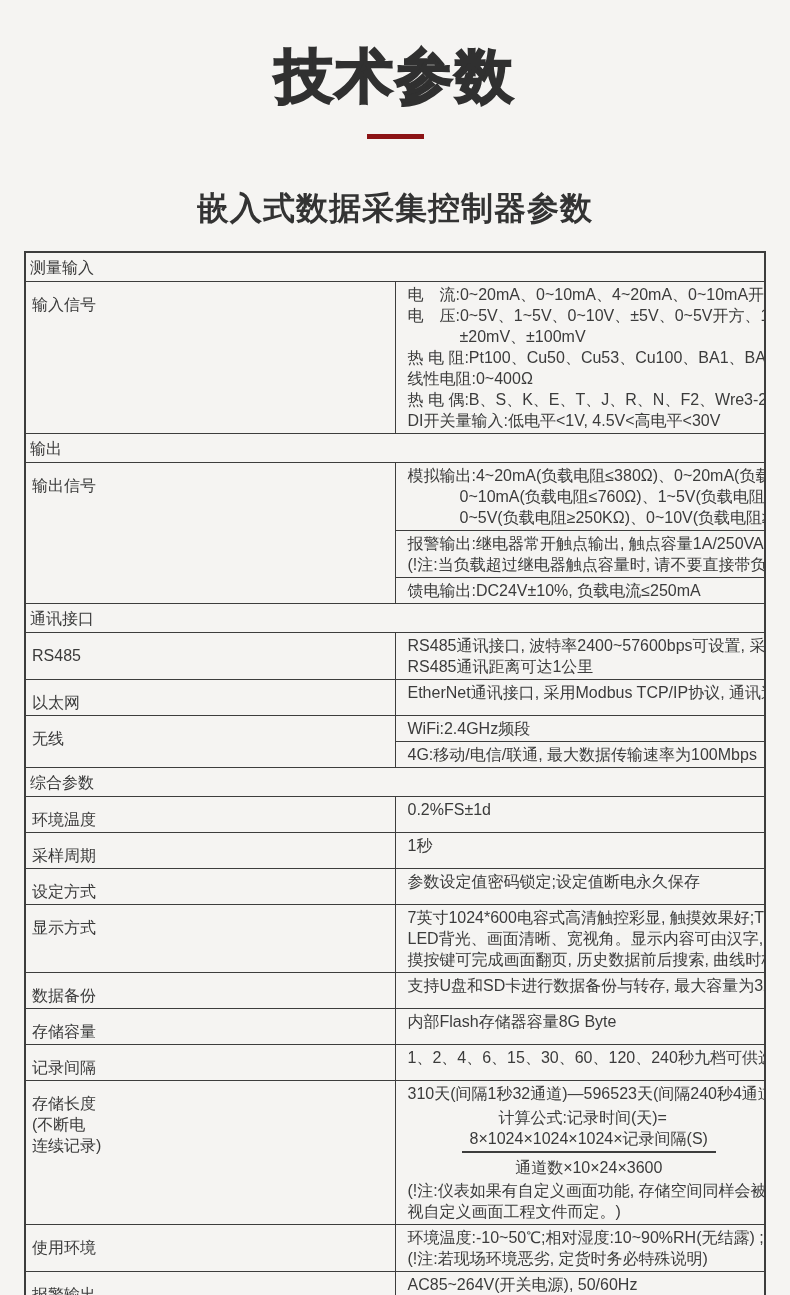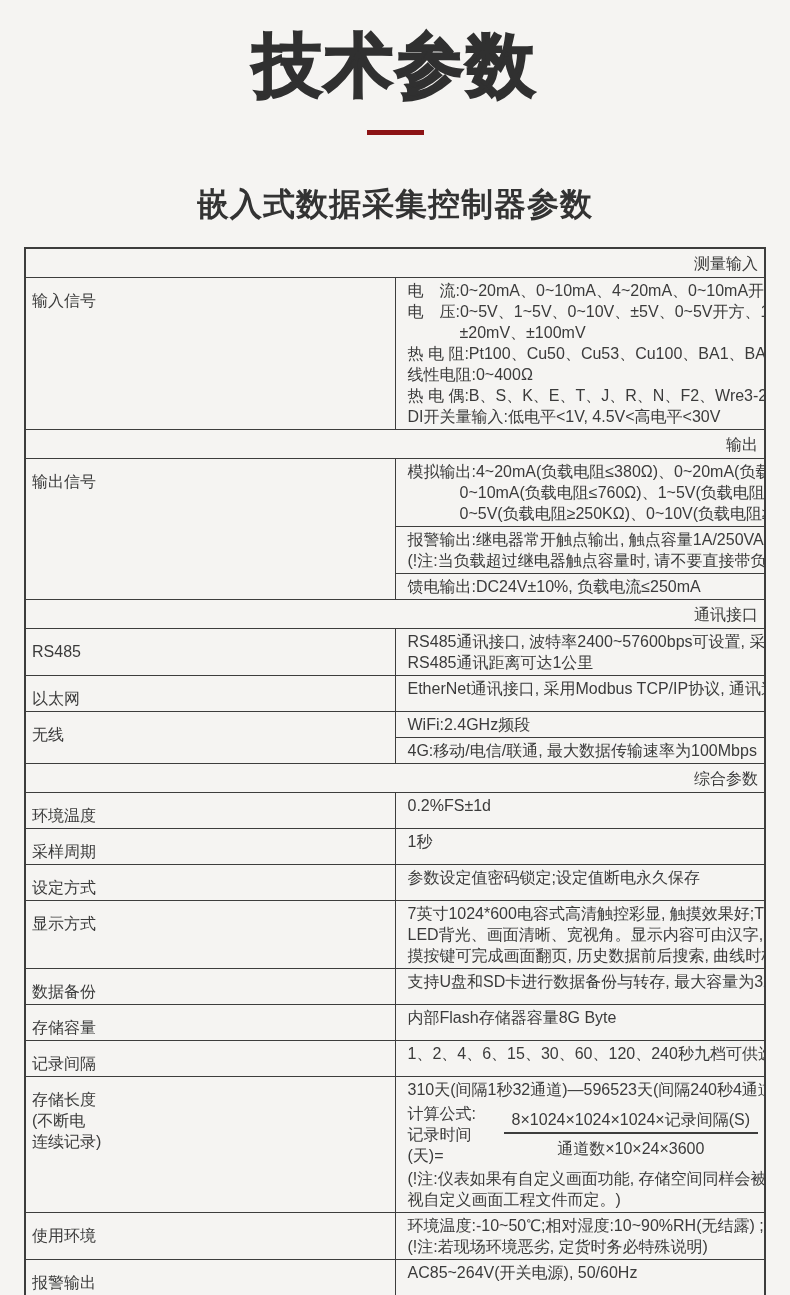--- a/index.html
+++ b/index.html
@@ -5,22 +5,22 @@
   html, body { margin:0; padding:0; }
   body {
     width:790px; height:1295px;
     background:#f5f4f2;
     color:#3b3b3b;
     font-family:"Liberation Sans", sans-serif;
     overflow:hidden;
   }
   .title {
     text-align:center;
-    margin-top:28px;
-    font-size:69px;
+    margin-top:44px;
+    font-size:58px;
     line-height:1.1;
     font-weight:900;
     color:#303030;
     letter-spacing:2px;
     -webkit-text-stroke:2px #303030;
   }
   .divider {
     width:57px; height:5px;
     background:#8c1315;
     margin:26px auto 0 auto;
@@ -43,24 +43,24 @@
   td {
     border:1.5px solid #3d3d3d;
     vertical-align:top;
     font-size:16px;
     line-height:21px;
     padding:2px 6px 2px 6px;
     overflow:hidden;
   }
   td.label { width:78px; padding:12px 2px 2px 6px; }
   td.cell  { padding-left:12px; padding-right:6px; }
-  tr.section td { padding:4px 6px 3px 4px;text-align:right; }
+  tr.section td { padding:4px 6px 3px 4px; }
   .line { white-space:nowrap; }
   .indent { padding-left:52px; }
-  .formula { display:flex; align-items:center; padding:3px 0 2px 0; }
+  .formula { display:flex; align-items:center; padding:3px 0 2px 0;flex-direction:column; }
   .fraction { display:inline-block; text-align:center; margin-left:12px; }
   .fraction .num { display:block; border-bottom:2px solid #3d3d3d; padding:0 8px 2px 8px; white-space:nowrap; }
   .fraction .den { display:block; padding-top:4px; white-space:nowrap; }
 </style>
 </head>
 <body>
 
 <div class="title">技术参数</div>
 <div class="divider"></div>
 <div class="subtitle">嵌入式数据采集控制器参数</div>

